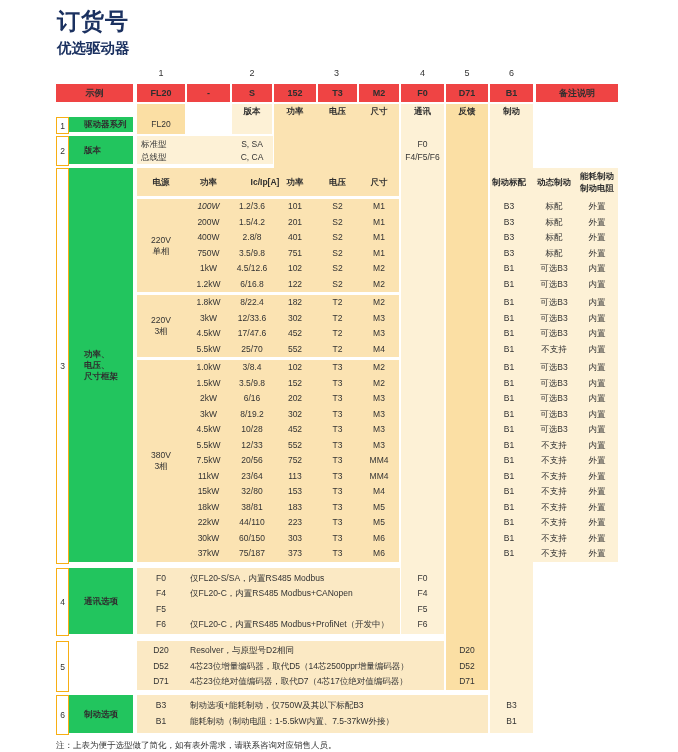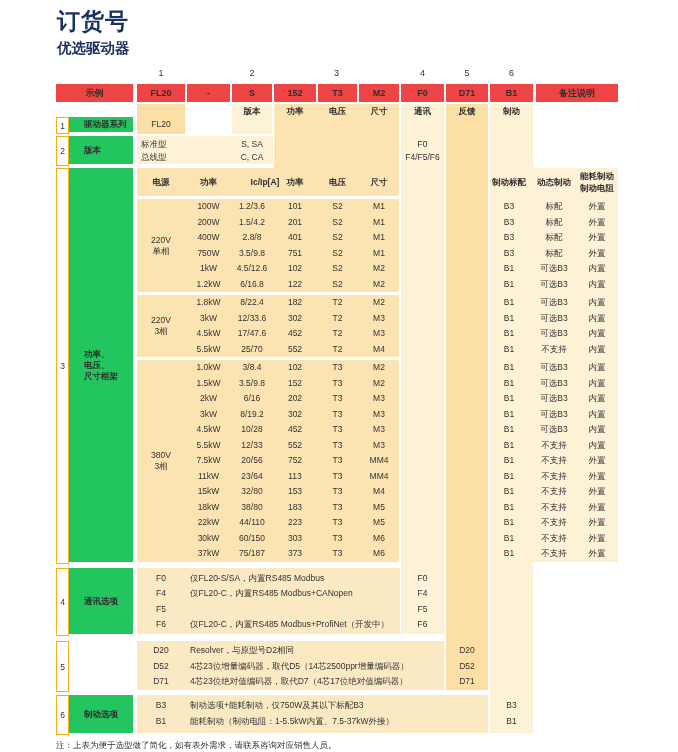--- a/index.html
+++ b/index.html
@@ -132,21 +132,21 @@
   <div class="abs ph ph5">尺寸</div>
   <div class="abs ph ph6">制动标配</div>
   <div class="abs ph ph7">动态制动</div>
   <div class="abs ph ph8">能耗制动
 制动电阻</div>
 
   <div class="abs note">注：上表为便于选型做了简化，如有表外需求，请联系咨询对应销售人员。</div>
 
 <div class="cl glab" style="left: 137px; width: 48px; top: 199px; height: 93px;">220V
 单相</div>
-    <div class="cl" style="left: 187px; width: 43px; top: 199px; height: 15.5px; line-height: 15.5px;">100W</div>
+    <div class="cl" style="left: 187px; width: 43px; top: 199px; height: 15.5px; line-height: 15.5px; font-style: italic;">100W</div>
     <div class="cl" style="left: 232px; width: 40px; top: 199px; height: 15.5px; line-height: 15.5px;">1.2/3.6</div>
     <div class="cl" style="left: 274px; width: 42px; top: 199px; height: 15.5px; line-height: 15.5px;">101</div>
     <div class="cl" style="left: 318px; width: 39px; top: 199px; height: 15.5px; line-height: 15.5px;">S2</div>
     <div class="cl" style="left: 359px; width: 40px; top: 199px; height: 15.5px; line-height: 15.5px;">M1</div>
     <div class="cl" style="left: 490px; width: 38px; top: 199px; height: 15.5px; line-height: 15.5px;">B3</div>
     <div class="cl" style="left: 530px; width: 48px; top: 199px; height: 15.5px; line-height: 15.5px;">标配</div>
     <div class="cl" style="left: 576px; width: 42px; top: 199px; height: 15.5px; line-height: 15.5px;">外置</div>
     <div class="cl" style="left: 187px; width: 43px; top: 214.5px; height: 15.5px; line-height: 15.5px;">200W</div>
     <div class="cl" style="left: 232px; width: 40px; top: 214.5px; height: 15.5px; line-height: 15.5px;">1.5/4.2</div>
     <div class="cl" style="left: 274px; width: 42px; top: 214.5px; height: 15.5px; line-height: 15.5px;">201</div>
@@ -289,21 +289,21 @@
     <div class="cl" style="left: 576px; width: 42px; top: 468.5px; height: 15.5px; line-height: 15.5px;">外置</div>
     <div class="cl" style="left: 187px; width: 43px; top: 484px; height: 15.5px; line-height: 15.5px;">15kW</div>
     <div class="cl" style="left: 232px; width: 40px; top: 484px; height: 15.5px; line-height: 15.5px;">32/80</div>
     <div class="cl" style="left: 274px; width: 42px; top: 484px; height: 15.5px; line-height: 15.5px;">153</div>
     <div class="cl" style="left: 318px; width: 39px; top: 484px; height: 15.5px; line-height: 15.5px;">T3</div>
     <div class="cl" style="left: 359px; width: 40px; top: 484px; height: 15.5px; line-height: 15.5px;">M4</div>
     <div class="cl" style="left: 490px; width: 38px; top: 484px; height: 15.5px; line-height: 15.5px;">B1</div>
     <div class="cl" style="left: 530px; width: 48px; top: 484px; height: 15.5px; line-height: 15.5px;">不支持</div>
     <div class="cl" style="left: 576px; width: 42px; top: 484px; height: 15.5px; line-height: 15.5px;">外置</div>
     <div class="cl" style="left: 187px; width: 43px; top: 499.5px; height: 15.5px; line-height: 15.5px;">18kW</div>
-    <div class="cl" style="left: 232px; width: 40px; top: 499.5px; height: 15.5px; line-height: 15.5px;">38/80</div>
+    <div class="cl" style="left: 232px; width: 40px; top: 499.5px; height: 15.5px; line-height: 15.5px;">38/81</div>
     <div class="cl" style="left: 274px; width: 42px; top: 499.5px; height: 15.5px; line-height: 15.5px;">183</div>
     <div class="cl" style="left: 318px; width: 39px; top: 499.5px; height: 15.5px; line-height: 15.5px;">T3</div>
     <div class="cl" style="left: 359px; width: 40px; top: 499.5px; height: 15.5px; line-height: 15.5px;">M5</div>
     <div class="cl" style="left: 490px; width: 38px; top: 499.5px; height: 15.5px; line-height: 15.5px;">B1</div>
     <div class="cl" style="left: 530px; width: 48px; top: 499.5px; height: 15.5px; line-height: 15.5px;">不支持</div>
     <div class="cl" style="left: 576px; width: 42px; top: 499.5px; height: 15.5px; line-height: 15.5px;">外置</div>
     <div class="cl" style="left: 187px; width: 43px; top: 515px; height: 15.5px; line-height: 15.5px;">22kW</div>
     <div class="cl" style="left: 232px; width: 40px; top: 515px; height: 15.5px; line-height: 15.5px;">44/110</div>
     <div class="cl" style="left: 274px; width: 42px; top: 515px; height: 15.5px; line-height: 15.5px;">223</div>
     <div class="cl" style="left: 318px; width: 39px; top: 515px; height: 15.5px; line-height: 15.5px;">T3</div>

